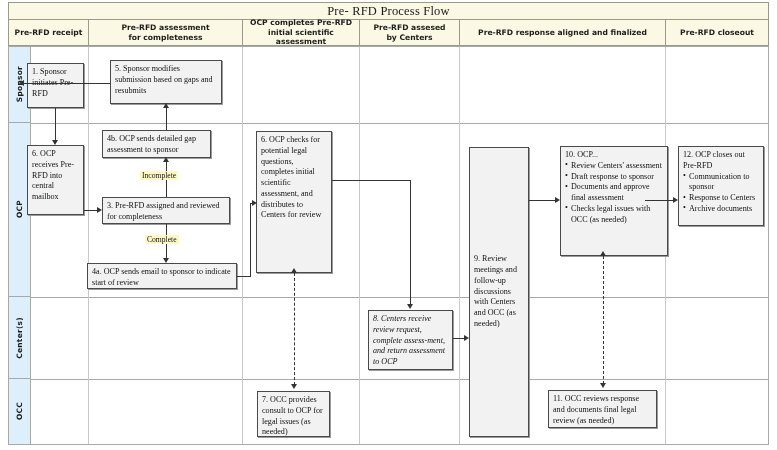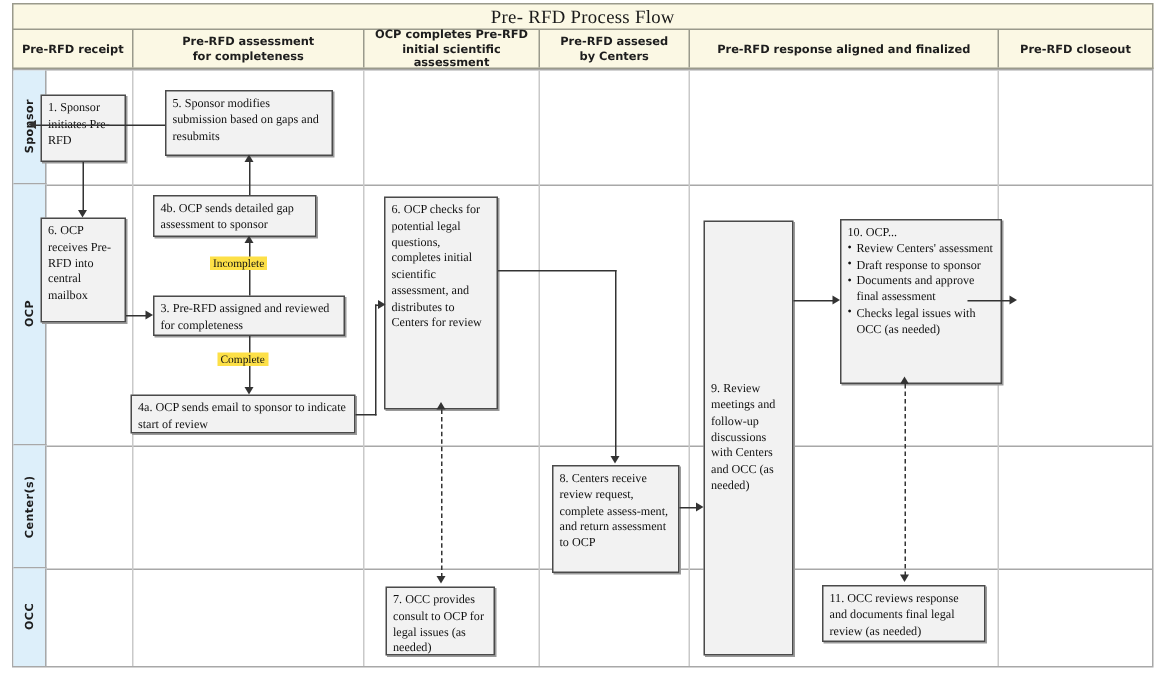--- a/index.html
+++ b/index.html
@@ -47,21 +47,21 @@
   .ln{position:absolute;background:#333;}
   .lnh{height:1px;}
   .lnv{width:1px;}
   .dash-v{position:absolute;width:0;border-left:1.4px dashed #333;}
   .arw{position:absolute;width:0;height:0;}
   .arw.down{border-left:3.2px solid transparent;border-right:3.2px solid transparent;border-top:5px solid #333;}
   .arw.up{border-left:3.2px solid transparent;border-right:3.2px solid transparent;border-bottom:5px solid #333;}
   .arw.right{border-top:3.2px solid transparent;border-bottom:3.2px solid transparent;border-left:5px solid #333;}
   .arw.left{border-top:3.2px solid transparent;border-bottom:3.2px solid transparent;border-right:5px solid #333;}
   .elab{position:absolute;font-family:"Liberation Serif", serif;font-size:7.6px;color:#111;
-    background:#fde047;padding:0 2px;white-space:nowrap;}
+    background:#fef9c3;padding:0 2px;white-space:nowrap;}
 </style>
 </head>
 <body>
 
 <div id="root">
 
   <div class="title-band">
     <div class="t">Pre- RFD Process Flow</div>
   </div>
 
@@ -108,38 +108,46 @@
     <div class="box" style="left:93px;top:83px;width:109px;height:28px;">4b. OCP sends detailed gap assessment to sponsor</div>
 
     <div class="box" style="left:93px;top:150px;width:128px;height:27px;">3. Pre-RFD assigned and reviewed for completeness</div>
 
     <div class="box" style="left:78px;top:216px;width:150px;height:26px;">4a. OCP sends email to sponsor to indicate start of review</div>
 
     <div class="box" style="left:247px;top:84px;width:76px;height:142px;">6. OCP checks for potential legal questions, completes initial scientific assessment, and distributes to Centers for review</div>
 
     <div class="box" style="left:248px;top:344px;width:73px;height:46px;">7. OCC provides consult to OCP for legal issues (as needed)</div>
 
-    <div class="box" style="left:359px;top:263px;width:85px;height:72px;">8. Centers receive review request, complete assess-ment, and return assessment to OCP</div>
+    <div class="box" style="left:359px;top:263px;width:85px;height:60px;font-style:italic;">8. Centers receive review request, complete assess-ment, and return assessment to OCP</div>
 
     <div class="box" style="left:460px;top:100px;width:60px;height:290px;display:flex;align-items:center;">
       <span>9. Review meetings and follow-up discussions with Centers and OCC (as needed)</span>
     </div>
 
     <div class="box" style="left:551px;top:99px;width:108px;height:110px;">
       <div>10. OCP...</div>
       <ul>
         <li>Review Centers' assessment</li>
         <li>Draft response to sponsor</li>
         <li>Documents and approve final assessment</li>
         <li>Checks legal issues with OCC (as needed)</li>
       </ul>
     </div>
 
     <div class="box" style="left:539px;top:343px;width:109px;height:38px;">11. OCC reviews response and documents final legal review (as needed)</div>
 
+    <div class="box" style="left:669px;top:99px;width:86px;height:80px;">
+      <div>12. OCP closes out Pre-RFD</div>
+      <ul>
+        <li>Communication to sponsor</li>
+        <li>Response to Centers</li>
+        <li>Archive documents</li>
+      </ul>
+    </div>
 
     <div class="ln lnv" style="left:46px;top:61px;height:33px;"></div>
     <div class="arw down" style="left:43px;top:93px;"></div>
 
     <div class="ln lnh" style="left:75px;top:163px;width:14px;"></div>
     <div class="arw right" style="left:88px;top:160px;"></div>
 
     <div class="ln lnv" style="left:157px;top:115px;height:35px;"></div>
     <div class="arw up" style="left:154px;top:110px;"></div>
     <div class="elab" style="left:131px;top:124px;">Incomplete</div>

